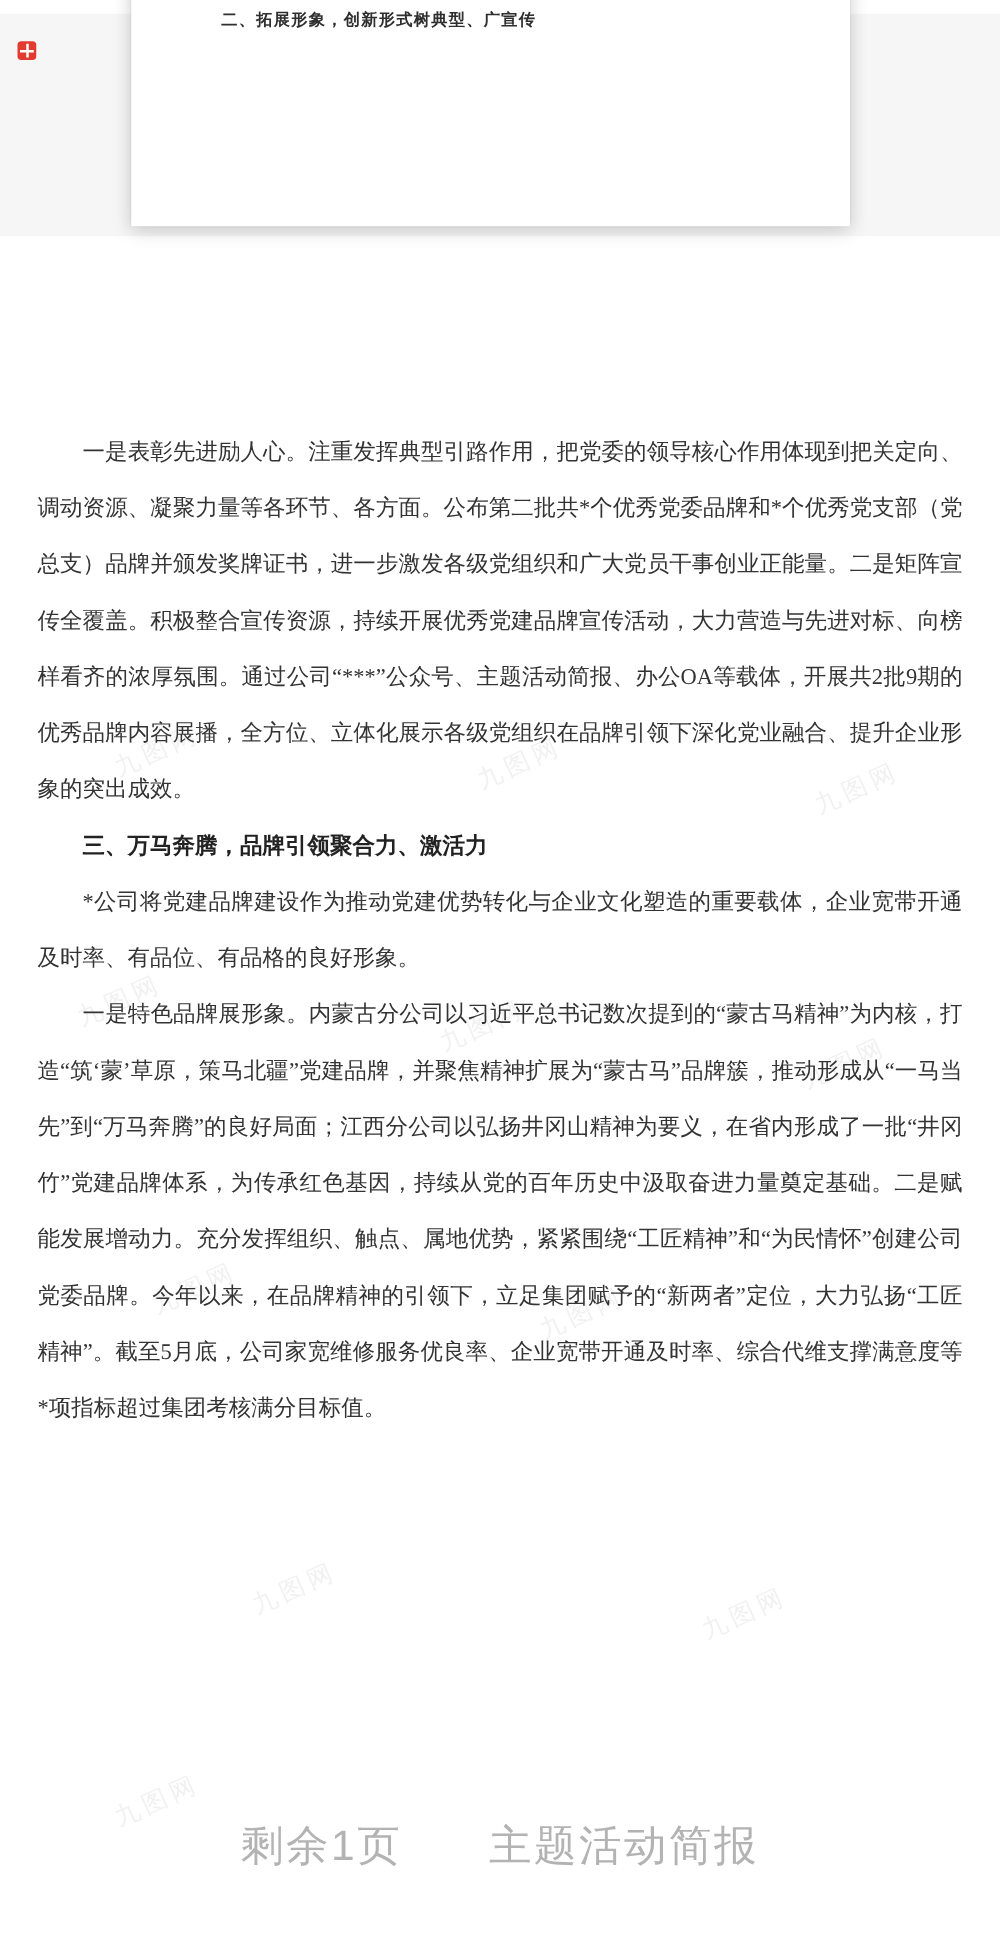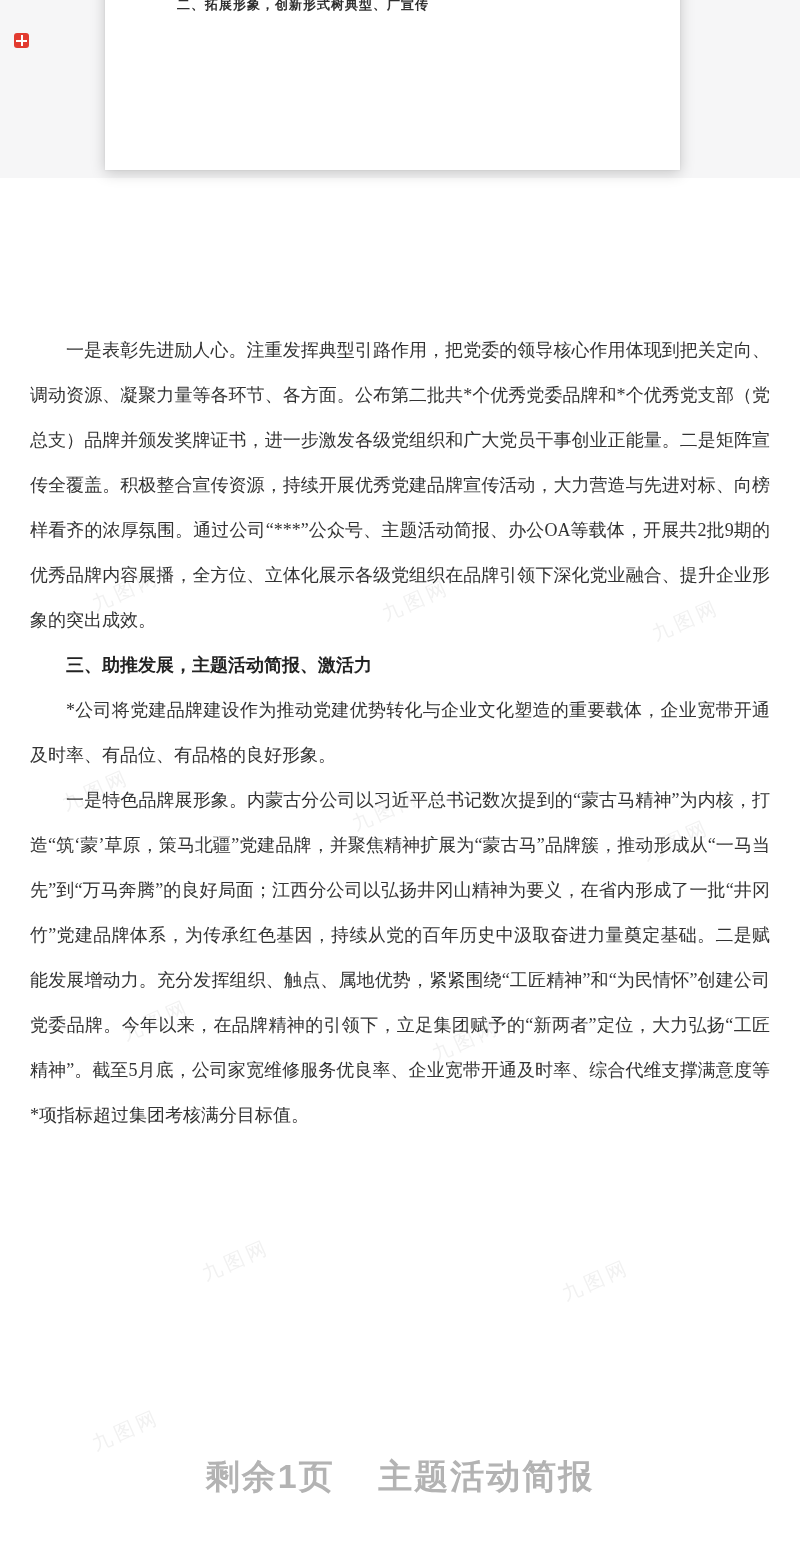--- a/index.html
+++ b/index.html
@@ -11,20 +11,21 @@
     overflow: hidden;
     font-family: "Liberation Serif", serif;
   }
 
   
   .top-band {
     position: relative;
     width: 100%; height: 178px;
     background: #f6f6f7;
     z-index: 1;
+    margin-top: 11px;
   }
 
   
   .logo {
     position: absolute;
     left: 14px; top: 33px;
     width: 15px; height: 15px;
     background: #e23b30;
     border-radius: 3px;
     z-index: 3;
@@ -102,21 +103,21 @@
     position: absolute;
     left: 0; right: 0;
     bottom: 57px;
     text-align: center;
     z-index: 2;
     font-family: "Liberation Sans", sans-serif;
     font-size: 34px;
     color: #b3b3b3;
     letter-spacing: 2px;
   }
-  .footer span { margin: 0 16px; font-weight: bold; }
+  .footer span { margin: 0 29px; }
 </style>
 </head>
 <body>
 
 <div class="logo"></div>
 
 <div class="top-band">
   <div class="sheet">
     <h3 class="sheet-heading">二、拓展形象，创新形式树典型、广宣传</h3>
   </div>
@@ -134,21 +135,21 @@
     <span class="wm" style="left:120px; top:820px;">九图网</span>
     <span class="wm" style="left:430px; top:840px;">九图网</span>
     <span class="wm" style="left:200px; top:1060px;">九图网</span>
     <span class="wm" style="left:560px; top:1080px;">九图网</span>
     <span class="wm" style="left:90px;  top:1230px;">九图网</span>
   </div>
 
 
   <p>一是表彰先进励人心。注重发挥典型引路作用，把党委的领导核心作用体现到把关定向、调动资源、凝聚力量等各环节、各方面。公布第二批共*个优秀党委品牌和*个优秀党支部（党总支）品牌并颁发奖牌证书，进一步激发各级党组织和广大党员干事创业正能量。二是矩阵宣传全覆盖。积极整合宣传资源，持续开展优秀党建品牌宣传活动，大力营造与先进对标、向榜样看齐的浓厚氛围。通过公司“***”公众号、主题活动简报、办公OA等载体，开展共2批9期的优秀品牌内容展播，全方位、立体化展示各级党组织在品牌引领下深化党业融合、提升企业形象的突出成效。</p>
 
-  <h2 class="section-heading">三、助推发展，主题活动简报、激活力</h2>
+  <h2 class="section-heading">三、万马奔腾，品牌引领聚合力、激活力</h2>
 
   <p>*公司将党建品牌建设作为推动党建优势转化与企业文化塑造的重要载体，企业宽带开通及时率、有品位、有品格的良好形象。</p>
 
   <p>一是特色品牌展形象。内蒙古分公司以习近平总书记数次提到的“蒙古马精神”为内核，打造“筑‘蒙’草原，策马北疆”党建品牌，并聚焦精神扩展为“蒙古马”品牌簇，推动形成从“一马当先”到“万马奔腾”的良好局面；江西分公司以弘扬井冈山精神为要义，在省内形成了一批“井冈竹”党建品牌体系，为传承红色基因，持续从党的百年历史中汲取奋进力量奠定基础。二是赋能发展增动力。充分发挥组织、触点、属地优势，紧紧围绕“工匠精神”和“为民情怀”创建公司党委品牌。今年以来，在品牌精神的引领下，立足集团赋予的“新两者”定位，大力弘扬“工匠精神”。截至5月底，公司家宽维修服务优良率、企业宽带开通及时率、综合代维支撑满意度等*项指标超过集团考核满分目标值。</p>
 
 
 </div>
 
 <div class="footer">
   <span>剩余1页</span>

